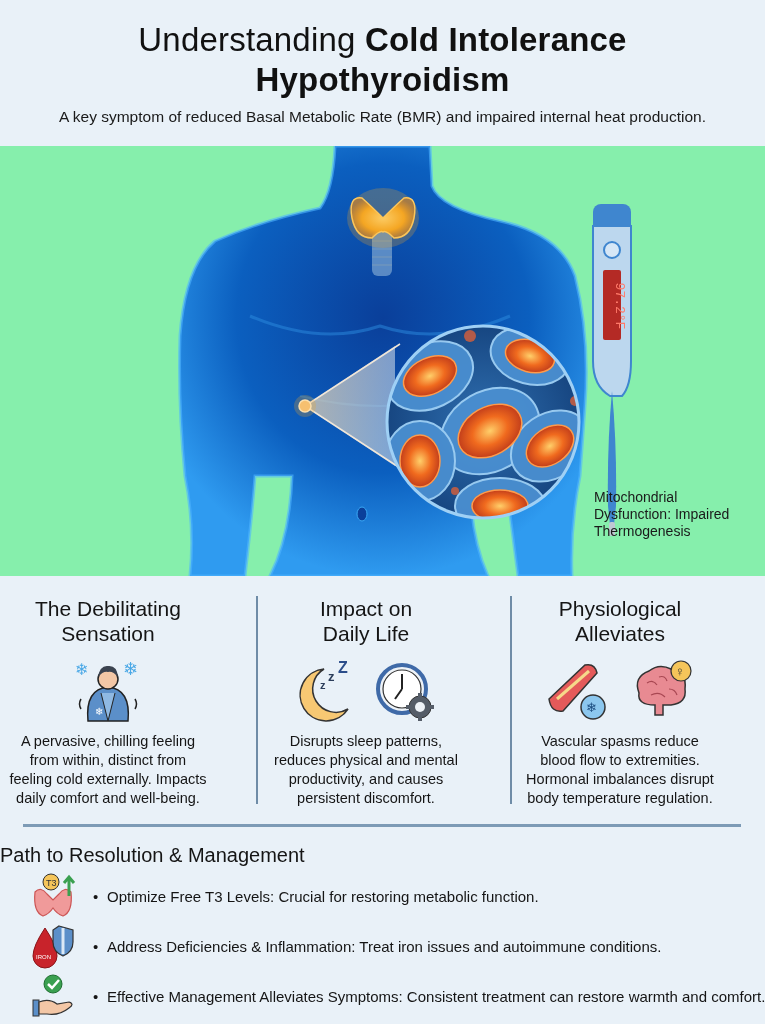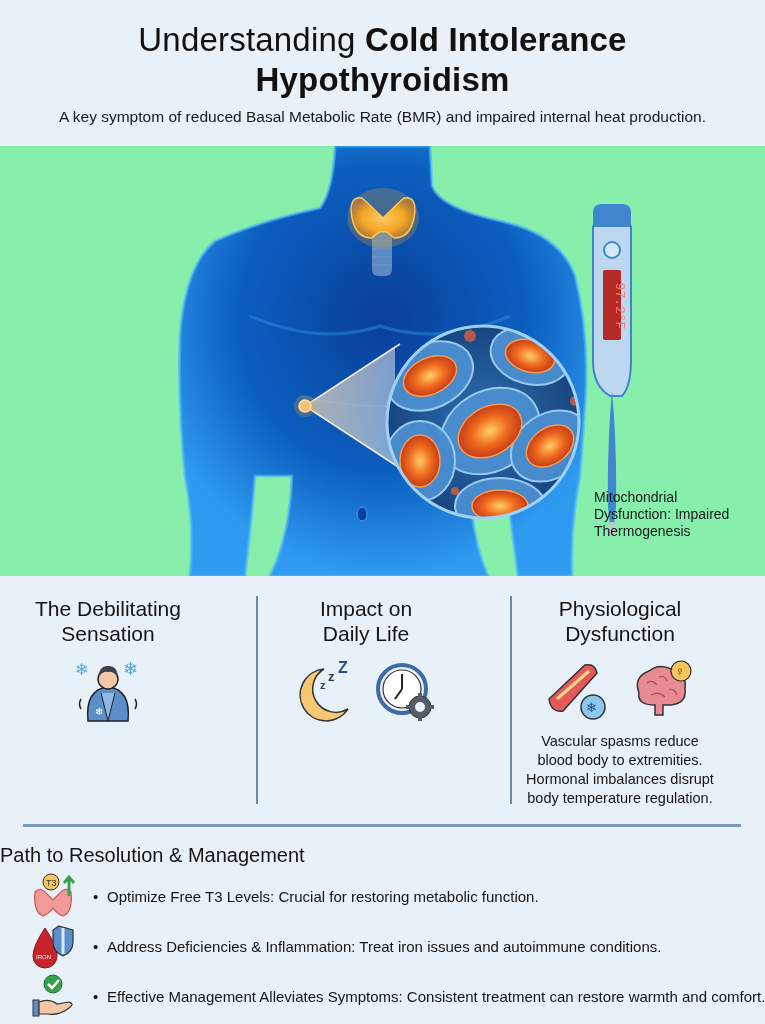--- a/index.html
+++ b/index.html
@@ -148,20 +148,26 @@
         <text x="2" y="16" font-size="16" fill="#4aa8e6">❄</text>
         <text x="50" y="16" font-size="18" fill="#4aa8e6">❄</text>
         <path d="M15,62 Q12,30 35,28 Q58,30 55,62 Z" fill="#5b8fc9" stroke="#222" stroke-width="1.5"></path>
         <path d="M28,34 L35,62 L42,34" fill="#8fb9e3" stroke="#222" stroke-width="1"></path>
         <circle cx="35" cy="20" r="10" fill="#f3c7a6" stroke="#222" stroke-width="1.5"></circle>
         <path d="M25,18 Q27,6 35,7 Q44,6 45,18 Q40,12 35,13 Q30,12 25,18 Z" fill="#3b4350"></path>
         <text x="22" y="56" font-size="10" fill="#fff">❄</text>
         <path d="M8,40 q-3,5 0,10 M62,40 q3,5 0,10" stroke="#222" stroke-width="1.5" fill="none"></path>
       </svg>
     </div>
+    <p>
+      <span>A pervasive, chilling feeling</span><br>
+      <span>from within, distinct from</span><br>
+      <span>feeling cold externally. Impacts</span><br>
+      <span>daily comfort and well-being.</span>
+    </p>
   </div>
   <div class="vdiv" style="left:256px;"></div>
   <div class="panel" style="left:258px;text-align:center;">
     <h2><span>Impact on</span><br><span>Daily Life</span></h2>
     <div class="icons">
       <svg width="60" height="64" viewBox="0 0 60 64">
         <path d="M28,10 A26,26 0 1 0 52,50 A20,20 0 1 1 28,10 Z" fill="#f7c873" stroke="#333" stroke-width="1.5"></path>
         <text x="24" y="30" font-size="11" font-weight="700" fill="#2b3d5a">z</text>
         <text x="32" y="22" font-size="13" font-weight="700" fill="#2b3d5a">z</text>
         <text x="42" y="14" font-size="16" font-weight="700" fill="#2b4d8a">Z</text>
@@ -170,41 +176,47 @@
         <circle cx="28" cy="30" r="24" fill="#eef3f8" stroke="#3f6aa8" stroke-width="4"></circle>
         <circle cx="28" cy="30" r="19" fill="#fff" stroke="#333" stroke-width="1.2"></circle>
         <path d="M28,30 L28,15 M28,30 L21,40" stroke="#222" stroke-width="2"></path>
         <circle cx="46" cy="48" r="11" fill="#555d68" stroke="#333" stroke-width="1"></circle>
         <circle cx="46" cy="48" r="5" fill="#eef3f8"></circle>
         <g stroke="#555d68" stroke-width="4">
             <path d="M46,34 v4 M46,58 v4 M32,48 h4 M56,48 h4"></path>
           </g>
       </svg>
     </div>
+    <p>
+      <span>Disrupts sleep patterns,</span><br>
+      <span>reduces physical and mental</span><br>
+      <span>productivity, and causes</span><br>
+      <span>persistent discomfort.</span>
+    </p>
   </div>
   <div class="vdiv" style="left:510px;"></div>
   <div class="panel" style="left:512px;">
-    <h2><span>Physiological</span><br><span>Dysfunction</span></h2>
+    <h2><span>Physiological</span><br><span>Alleviates</span></h2>
     <div class="icons">
       <svg width="66" height="64" viewBox="0 0 66 64">
         <path d="M4,40 L40,6 Q50,4 52,14 L18,52 Q6,54 4,40 Z" fill="#e45a5a" stroke="#333" stroke-width="1.5"></path>
         <path d="M12,40 Q28,26 44,12" stroke="#f6d98a" stroke-width="3" fill="none"></path>
         <circle cx="48" cy="48" r="12" fill="#8cc7ee" stroke="#333" stroke-width="1.5"></circle>
         <text x="41" y="53" font-size="13" fill="#1d4d80">❄</text>
       </svg>
       <svg width="66" height="64" viewBox="0 0 66 64">
         <path d="M10,34 Q4,18 20,12 Q30,4 42,10 Q58,12 56,30 Q58,44 42,46 L34,46 L34,56 L26,56 L26,46 Q8,46 10,34 Z" fill="#e88a92" stroke="#333" stroke-width="1.5"></path>
         <path d="M18,24 q6,-4 10,2 M30,18 q6,-2 8,4 M22,36 q8,-4 14,2 M40,30 q6,0 8,6" stroke="#a84752" stroke-width="1.2" fill="none"></path>
         <circle cx="52" cy="12" r="10" fill="#f5c55a" stroke="#333" stroke-width="1.2"></circle>
         <text x="46" y="17" font-size="13" fill="#333">♀</text>
       </svg>
     </div>
     <p>
       <span>Vascular spasms reduce</span><br>
-      <span>blood body to extremities.</span><br>
+      <span>blood flow to extremities.</span><br>
       <span>Hormonal imbalances disrupt</span><br>
       <span>body temperature regulation.</span>
     </p>
   </div>
 </div>
 
 <div class="hrule"></div>
 
 <div class="mgmt-title">Path to Resolution &amp; Management</div>
 

